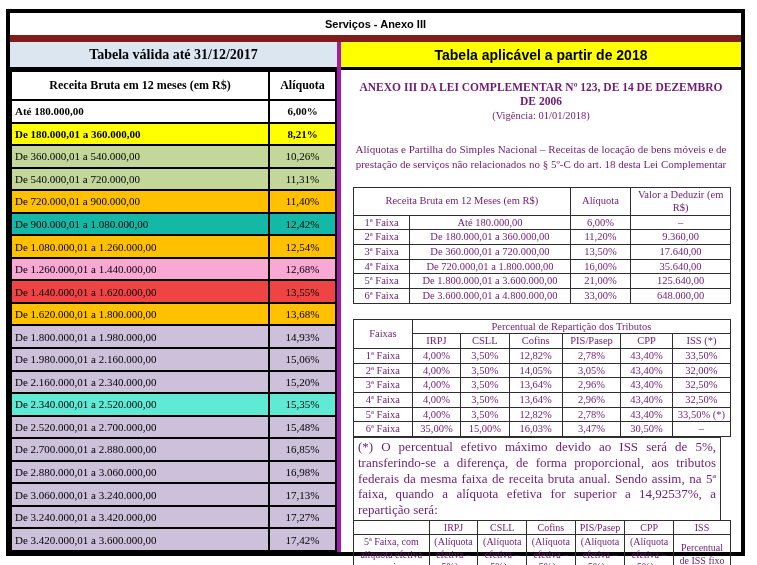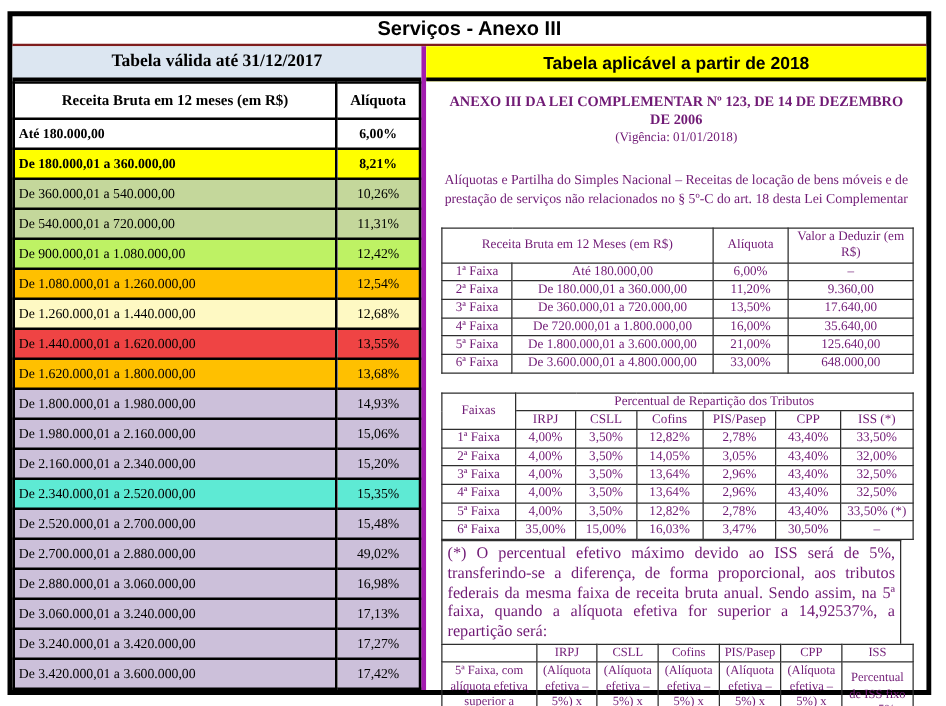--- a/index.html
+++ b/index.html
@@ -1,21 +1,21 @@
 <!DOCTYPE html>
 <html><head>
 <meta charset="utf-8">
 <style>
   html,body{margin:0;padding:0;background:#fff;}
   body{width:757px;height:565px;position:relative;font-family:"Liberation Sans",sans-serif;color:#000;}
   .frame{position:absolute;left:6px;top:9px;width:731px;height:539px;border:4px solid #000;display:flex;flex-direction:column;background:#fff;}
-  .title-bar{height:22px;border-bottom:2px solid #7f1d1d;display:flex;align-items:center;justify-content:center;font-size:16px;font-weight:bold;}
+  .title-bar{height:22px;border-bottom:7px solid #7f1d1d;display:flex;align-items:center;justify-content:center;font-size:11px;font-weight:bold;}
   .main{flex:1;display:flex;min-height:0;}
   .left-panel{width:327px;border-right:4px solid #a21caf;display:flex;flex-direction:column;font-family:Liberation Serif, serif;}
-  .right-panel{flex:1;display:flex;flex-direction:column;background:#fff;min-width:0;}
+  .right-panel{flex:1;display:flex;flex-direction:column;background:#fff;min-width:0;border-radius:20px;}
   .subtitle{height:25px;border-bottom:3px solid #000;display:flex;align-items:center;justify-content:center;font-size:14px;font-weight:bold;flex:0 0 auto;}
   
   .lt{flex:1;border-collapse:collapse;table-layout:fixed;width:100%;}
   .lt th,.lt td{border:2px solid #000;font-size:11px;overflow:hidden;white-space:nowrap;}
   .lt thead th{height:25px;font-size:12px;font-weight:bold;text-align:center;background:#fff;}
   .lt th.ratecol,.lt td.rate{width:63px;text-align:center;}
   .lt td.range{padding-left:3px;text-align:left;}
   .lt tbody tr.bold td{font-weight:bold;}
   
   .rcontent{flex:1;display:flex;flex-direction:column;padding:5px 10px 6px 10px;font-family:"Liberation Serif",serif;color:#701a75;min-height:0;}
@@ -67,29 +67,33 @@
               <td class="rate">8,21%</td>
             </tr>
             <tr class="" style="background: rgb(196, 215, 155);">
               <td class="range">De 360.000,01 a 540.000,00</td>
               <td class="rate">10,26%</td>
             </tr>
             <tr class="" style="background: rgb(196, 215, 155);">
               <td class="range">De 540.000,01 a 720.000,00</td>
               <td class="rate">11,31%</td>
             </tr>
-            <tr class="" style="background: #bef264;">
+            <tr class="" style="background: rgb(255, 192, 0);">
+              <td class="range">De 720.000,01 a 900.000,00</td>
+              <td class="rate">11,40%</td>
+            </tr>
+            <tr class="" style="background: #14b8a6;">
               <td class="range">De 900.000,01 a 1.080.000,00</td>
               <td class="rate">12,42%</td>
             </tr>
             <tr class="" style="background: rgb(255, 192, 0);">
               <td class="range">De 1.080.000,01 a 1.260.000,00</td>
               <td class="rate">12,54%</td>
             </tr>
-            <tr class="" style="background: #fef9c3; margin-top: 32px;">
+            <tr class="" style="background: #f9a8d4; margin-top: 32px;">
               <td class="range">De 1.260.000,01 a 1.440.000,00</td>
               <td class="rate">12,68%</td>
             </tr>
             <tr class="" style="background: #ef4444;">
               <td class="range">De 1.440.000,01 a 1.620.000,00</td>
               <td class="rate">13,55%</td>
             </tr>
             <tr class="" style="background: rgb(255, 192, 0);">
               <td class="range">De 1.620.000,01 a 1.800.000,00</td>
               <td class="rate">13,68%</td>
@@ -109,21 +113,21 @@
             <tr class="" style="background: #5eead4;">
               <td class="range">De 2.340.000,01 a 2.520.000,00</td>
               <td class="rate">15,35%</td>
             </tr>
             <tr class="" style="background: rgb(204, 192, 218);">
               <td class="range">De 2.520.000,01 a 2.700.000,00</td>
               <td class="rate">15,48%</td>
             </tr>
             <tr class="" style="background: rgb(204, 192, 218);">
               <td class="range">De 2.700.000,01 a 2.880.000,00</td>
-              <td class="rate">49,02%</td>
+              <td class="rate">16,85%</td>
             </tr>
             <tr class="" style="background: rgb(204, 192, 218); margin-top: 28px;">
               <td class="range">De 2.880.000,01 a 3.060.000,00</td>
               <td class="rate">16,98%</td>
             </tr>
             <tr class="" style="background: rgb(204, 192, 218);">
               <td class="range">De 3.060.000,01 a 3.240.000,00</td>
               <td class="rate">17,13%</td>
             </tr>
             <tr class="" style="background: rgb(204, 192, 218);">

